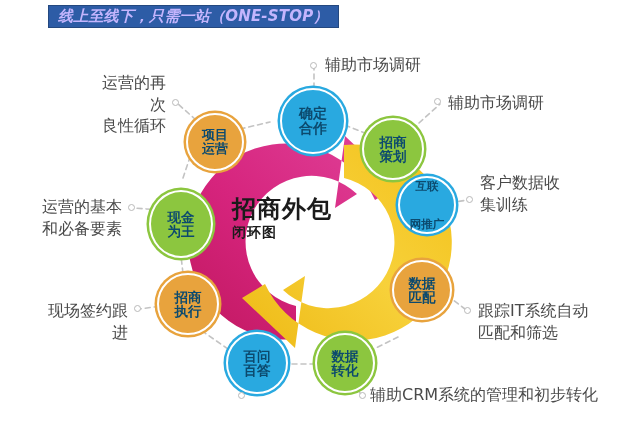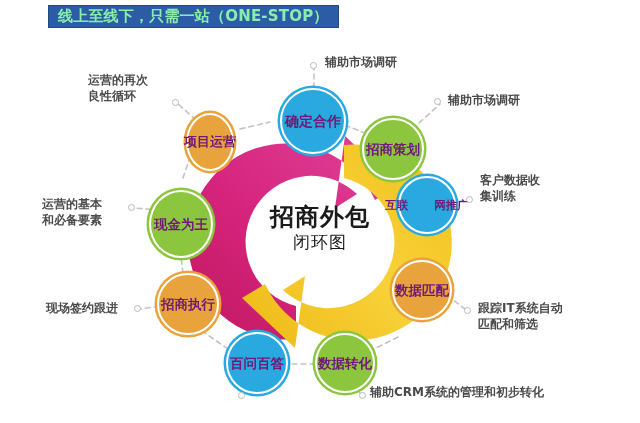--- a/index.html
+++ b/index.html
@@ -23,26 +23,27 @@
     top: 5px;
     height: 23px;
     padding: 0 9px;
     background: #2d5ca6;
     border: 1px solid #24487f;
     display: flex;
     align-items: center;
     box-sizing: border-box;
   }
   #title-banner .title-text {
-    color: #86efac;
+    color: #c4b5fd;
     font-size: 15px;
     font-weight: bold;
     letter-spacing: 0.2px;
     white-space: nowrap;
     line-height: 1;
+    font-style: italic;
   }
 
   
   #diagram-stage {
     position: absolute;
     left: 0;
     top: 28px;
     width: 640px;
     height: 395px;
   }
@@ -60,69 +61,68 @@
     width: 640px;
     height: 395px;
   }
 
   
   .node {
     position: absolute;
     border-radius: 50%;
     box-sizing: border-box;
     display: flex;
-    flex-direction: row;
+    flex-direction: column;
     align-items: center;
     justify-content: center;
-    color: #701a75;
+    color: #0c4a6e;
     font-weight: bold;
     line-height: 1.05;
     text-align: center;
     background-clip: padding-box;
   }
   .node .node-line {
     display: block;
     white-space: nowrap;
   }
 
   
   .caption {
     position: absolute;
-    font-size: 12px;
+    font-size: 16px;
     color: #4a4a4a;
     line-height: 1.35;
     white-space: pre-line;
-    font-weight: bold;
+    font-weight: normal;
   }
   .caption.right { text-align: left; }
-  .caption.left  { }
+  .caption.left  { text-align: right; }
 
   
   #center-label {
     position: absolute;
     left: 232px;
     top: 168px;
     width: 176px;
-    text-align: center;
+    text-align: left;
     color: #1b1b1b;
     z-index: 6;
     pointer-events: none;
-    margin-top: 8px;
   }
   #center-label .center-main {
     display: block;
     font-size: 24px;
     font-weight: bold;
     letter-spacing: 1px;
     line-height: 1.12;
   }
   #center-label .center-sub {
     display: block;
-    font-size: 17px;
-    font-weight: normal;
+    font-size: 14px;
+    font-weight: bold;
     letter-spacing: 1px;
     line-height: 1.2;
     margin-top: 1px;
   }
 
   
   .dot {
     position: absolute;
     width: 7px;
     height: 7px;
@@ -251,21 +251,21 @@
     <span class="node-line">招商</span>
     <span class="node-line">执行</span>
   </div>
 
   <div class="node" style="left:149px; top:162px; width:64px; height:68px; background:#8cc63f;
               border:2.5px solid #ffffff; box-shadow:0 0 0 2.5px #8cc63f; font-size:13.5px;">
     <span class="node-line">现金</span>
     <span class="node-line">为王</span>
   </div>
 
-  <div class="node" style="left:186px; top:85px; width:48px; height:58px; background:#e8a33d;
+  <div class="node" style="left:186px; top:85px; width:58px; height:58px; background:#e8a33d;
               border:2.5px solid #ffffff; box-shadow:0 0 0 2.5px #e8a33d; font-size:13px;">
     <span class="node-line">项目</span>
     <span class="node-line">运营</span>
   </div>
 
   <div class="dot" style="left:310px; top:34px;"></div>
   <div class="dot" style="left:434px; top:70px;"></div>
   <div class="dot" style="left:466px; top:168px;"></div>
   <div class="dot" style="left:464px; top:279px;"></div>
   <div class="dot" style="left:359px; top:364px;"></div>

